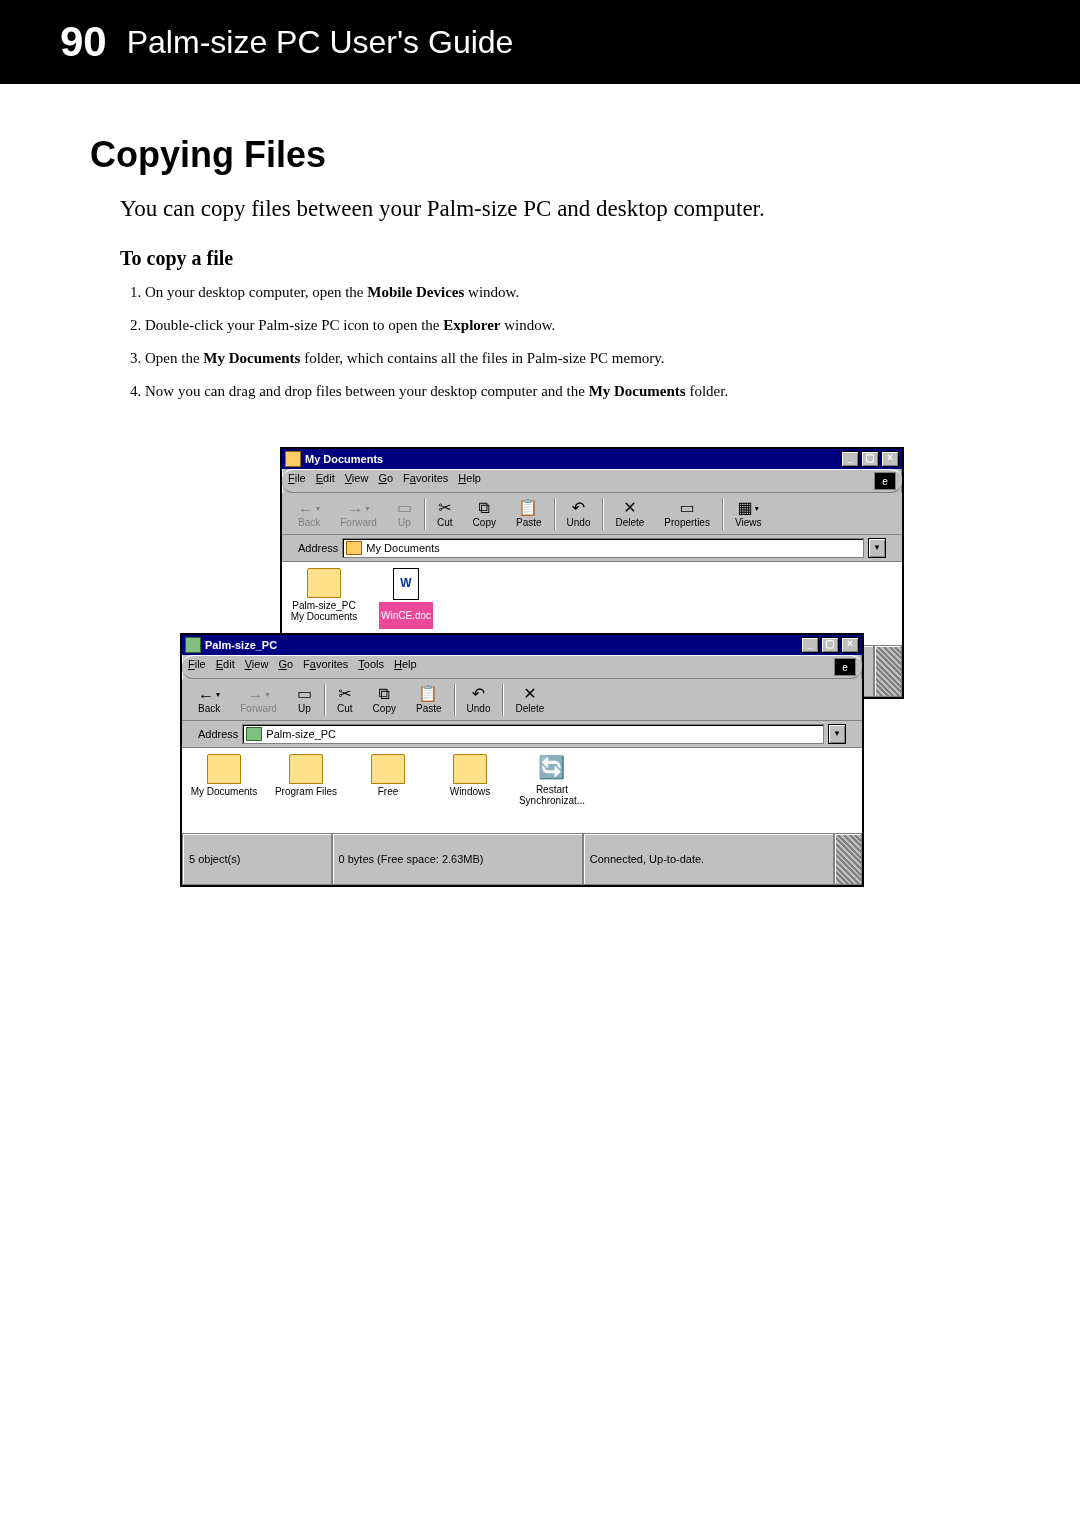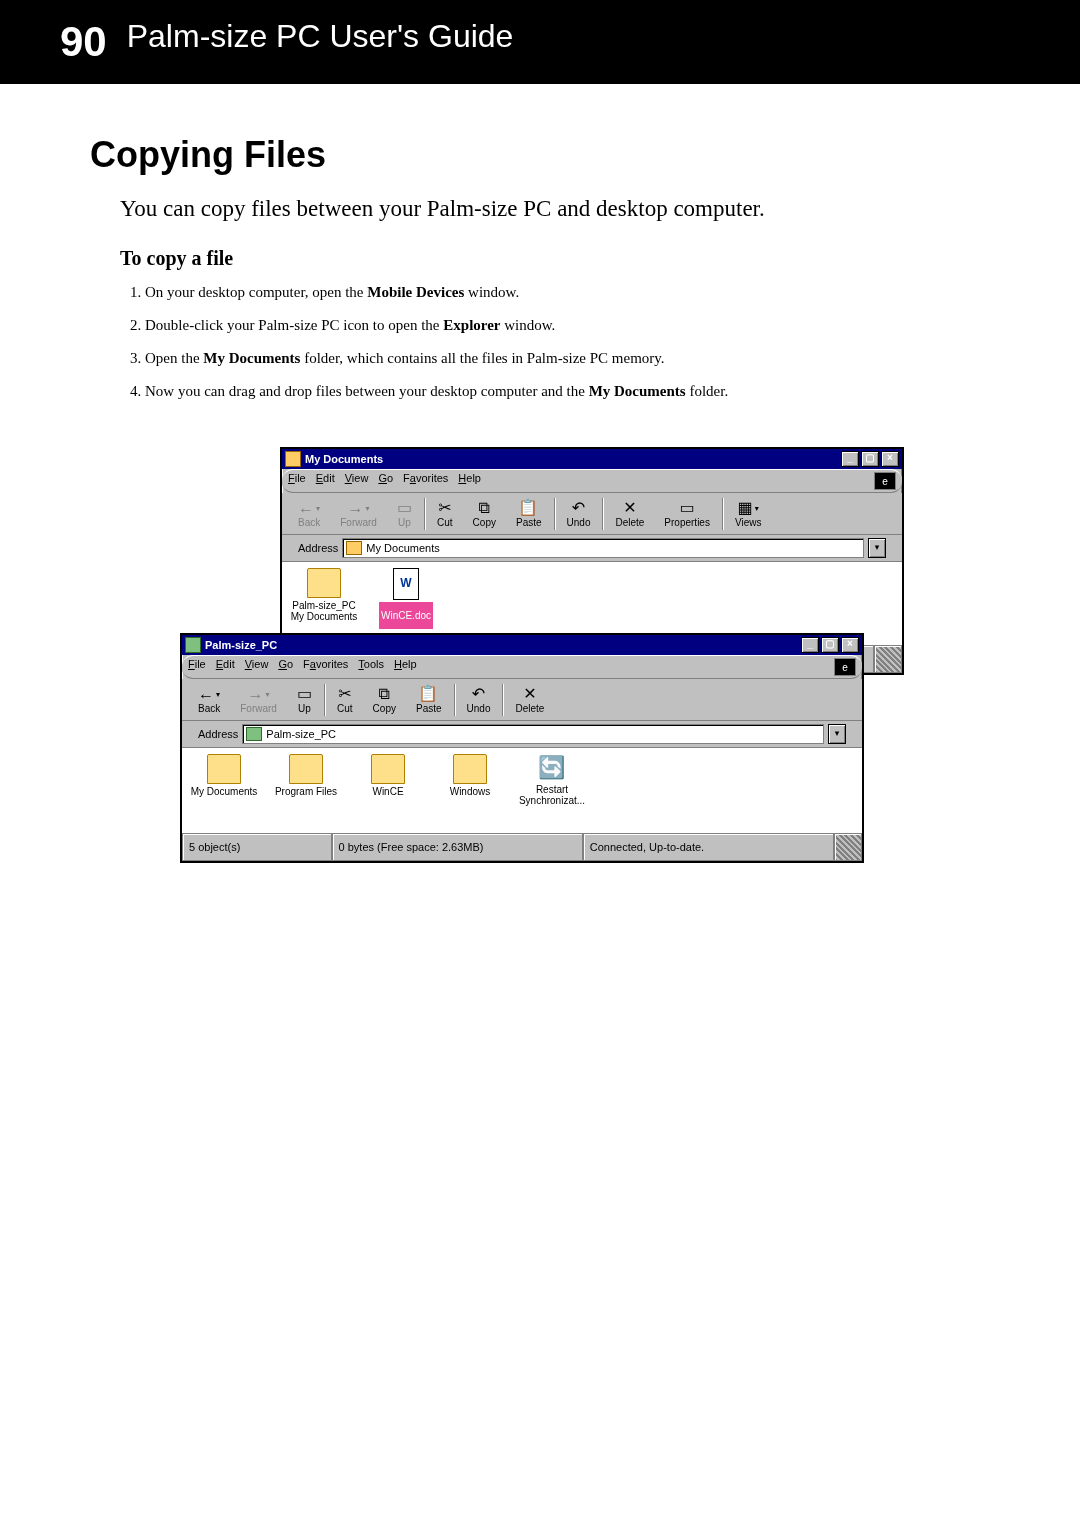--- a/index.html
+++ b/index.html
@@ -8,21 +8,21 @@
     font-family: "Times New Roman", Times, serif;
     background: #fff;
     color: #000;
     width: 1080px;
   }
   .header-bar {
     background: #000;
     color: #fff;
     padding: 18px 60px;
     display: flex;
-    align-items: flex-start;
+    align-items: center;
     gap: 20px;
   }
   .page-number {
     font-family: Arial, Helvetica, sans-serif;
     font-size: 42px;
     font-weight: bold;
   }
   .header-title {
     font-family: Arial, Helvetica, sans-serif;
     font-size: 32px;
@@ -238,21 +238,21 @@
   }
   .statusbar {
     display: flex;
     border-top: 1px solid #fff;
     background: #c0c0c0;
     font-size: 11px;
   }
   .statusbar .sb-cell {
     border: 1px solid #808080;
     box-shadow: inset 1px 1px 0 #fff;
-    padding: 5px 6px;
+    padding: 17px 6px;
     height: 16px;
     display: flex;
     align-items: center;
     gap: 4px;
   }
   .statusbar .grip {
     width: 14px;
     background: repeating-linear-gradient(45deg,#808080 0 2px,#c0c0c0 2px 4px);
     border: 1px solid #808080;
   }
@@ -483,21 +483,21 @@
           <div class="fv-item">
             <div class="fv-icon folder"></div>
             <span class="fv-label">My Documents</span>
           </div>
           <div class="fv-item">
             <div class="fv-icon folder"></div>
             <span class="fv-label">Program Files</span>
           </div>
           <div class="fv-item">
             <div class="fv-icon folder"></div>
-            <span class="fv-label">WinCE</span>
+            <span class="fv-label">Free</span>
           </div>
           <div class="fv-item">
             <div class="fv-icon folder"></div>
             <span class="fv-label">Windows</span>
           </div>
           <div class="fv-item">
             <div class="fv-icon">🔄</div>
             <span class="fv-label">Restart Synchronizat...</span>
           </div>
         </div>

